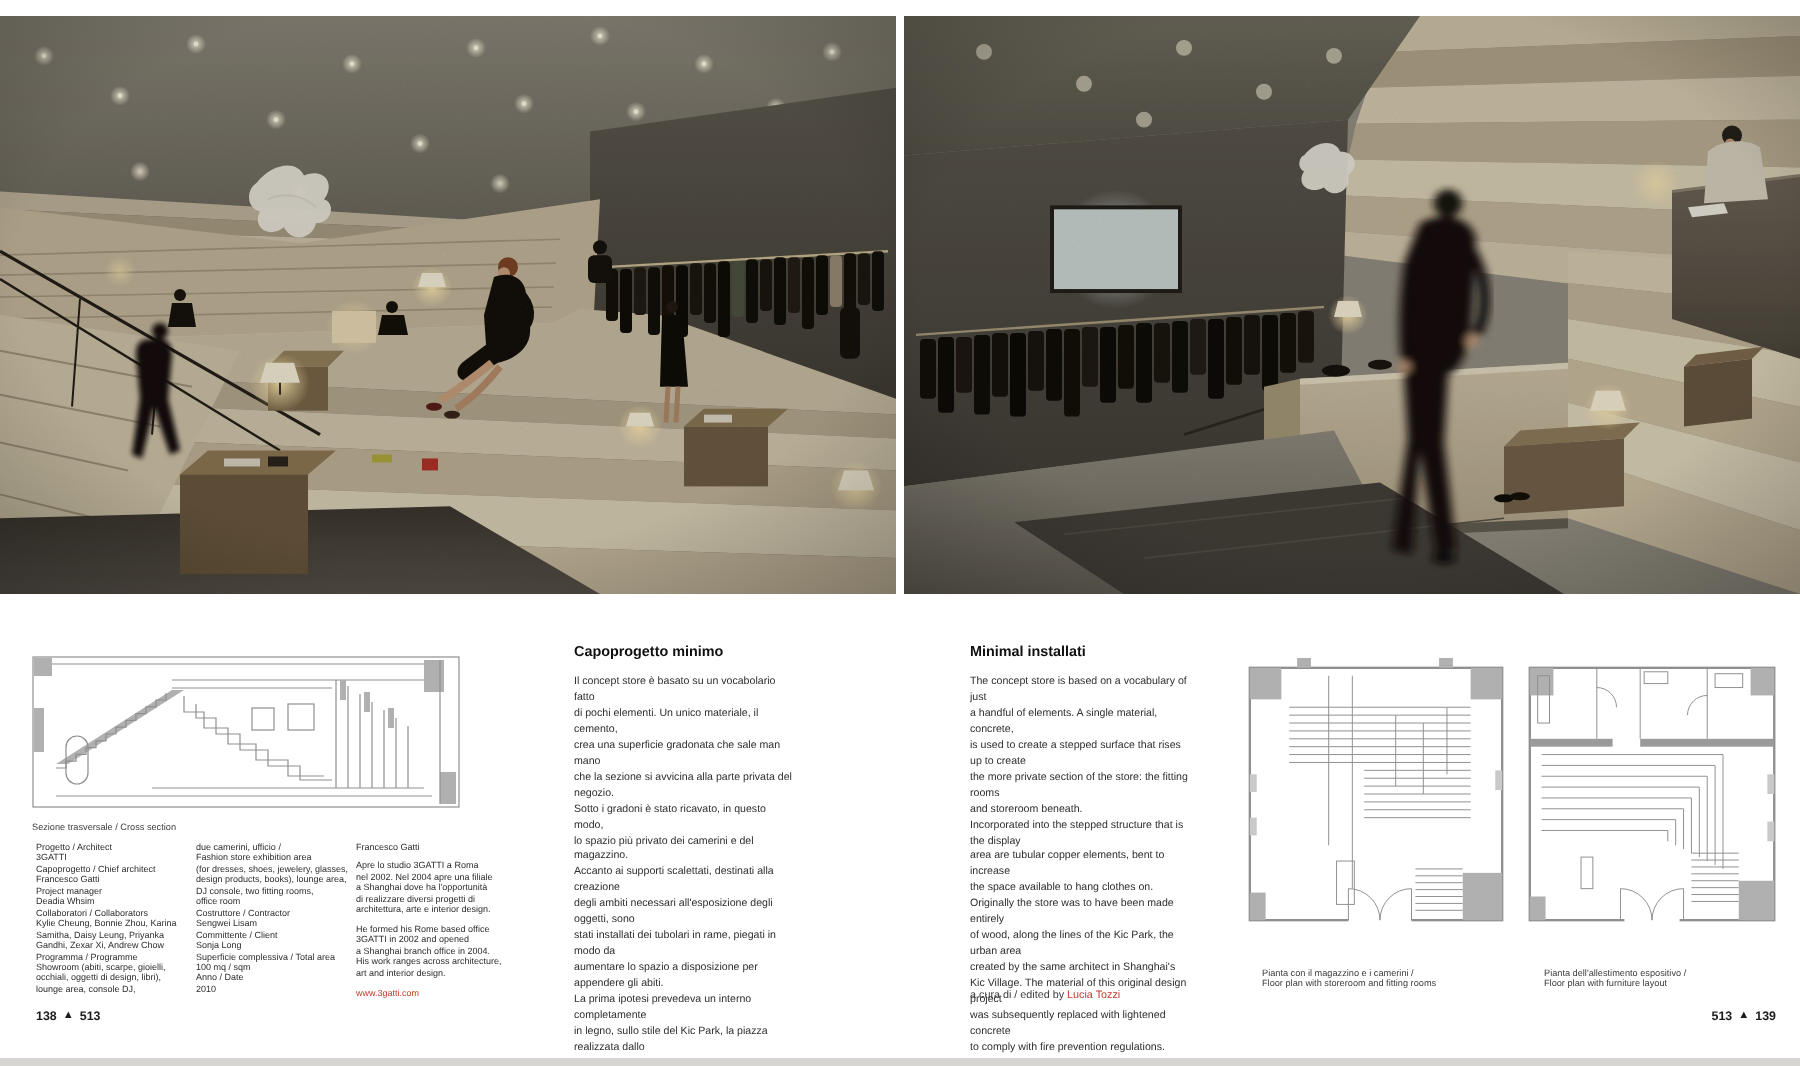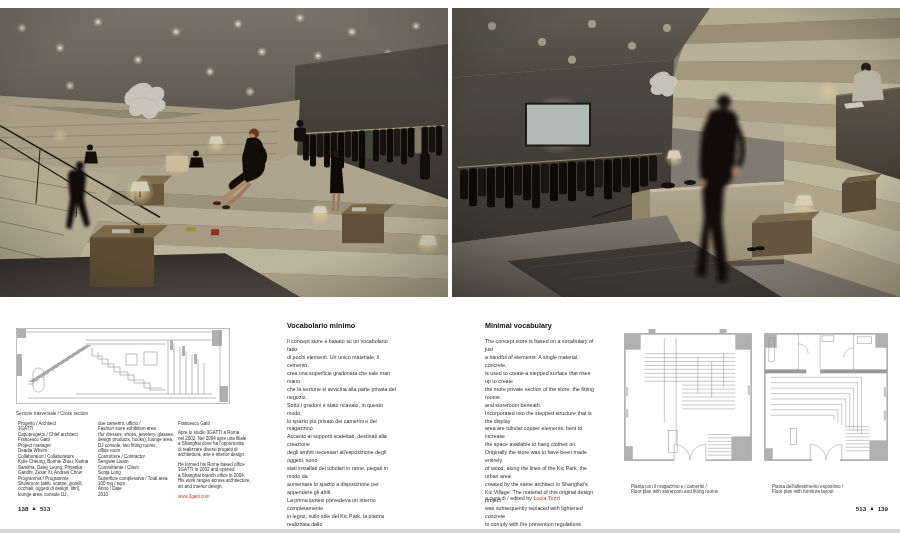--- a/index.html
+++ b/index.html
@@ -469,21 +469,21 @@
 architettura, arte e interior design.</div>
     <div class="para">He formed his Rome based office
 3GATTI in 2002 and opened
 a Shanghai branch office in 2004.
 His work ranges across architecture,
 art and interior design.</div>
     <div class="link">www.3gatti.com</div>
   </div>
 
   <div id="article-it" class="article">
-    <h3>Vocabolario minimo</h3>
+    <h3>Capoprogetto minimo</h3>
     <div class="body">Il concept store è basato su un vocabolario fatto
 di pochi elementi. Un unico materiale, il cemento,
 crea una superficie gradonata che sale man mano
 che la sezione si avvicina alla parte privata del negozio.
 Sotto i gradoni è stato ricavato, in questo modo,
 lo spazio più privato dei camerini e del magazzino.
 Accanto ai supporti scalettati, destinati alla creazione
 degli ambiti necessari all'esposizione degli oggetti, sono
 stati installati dei tubolari in rame, piegati in modo da
 aumentare lo spazio a disposizione per appendere gli abiti.
@@ -491,21 +491,21 @@
 in legno, sullo stile del Kic Park, la piazza realizzata dallo
 stesso architetto nel Kic Village, sempre a Shanghai.
 Il materiale del primo progetto è stato poi sostituito
 con un cemento alleggerito, per andare incontro
 alla normativa antincendio.
 Lo spazio è stato generato creando una sottostruttura
 in acciaio, tamponata con pignatte in calcestruzzo e rifinita
 con un trattamento superficiale in cemento e inerti.</div>
   </div>
   <div id="article-en" class="article">
-    <h3>Minimal vocabulary</h3>
+    <h3>Minimal installati</h3>
     <div class="body">The concept store is based on a vocabulary of just
 a handful of elements. A single material, concrete,
 is used to create a stepped surface that rises up to create
 the more private section of the store: the fitting rooms
 and storeroom beneath.
 Incorporated into the stepped structure that is the display
 area are tubular copper elements, bent to increase
 the space available to hang clothes on.
 Originally the store was to have been made entirely
 of wood, along the lines of the Kic Park, the urban area

